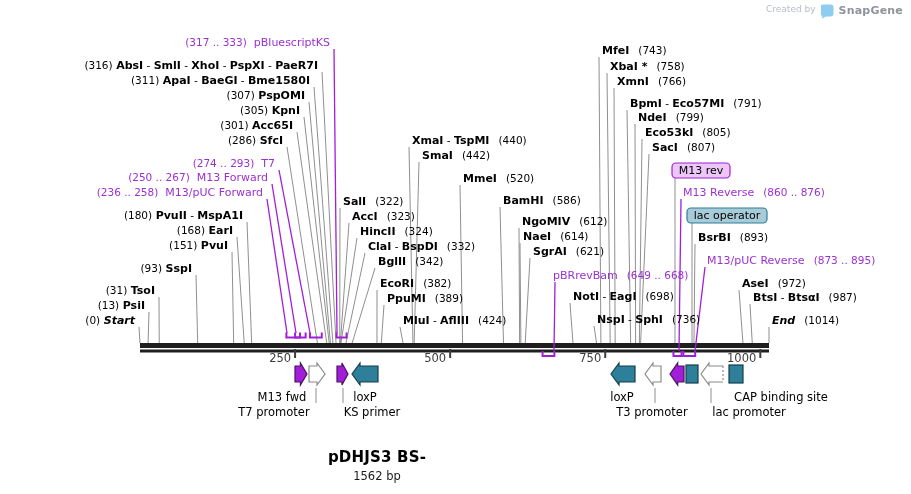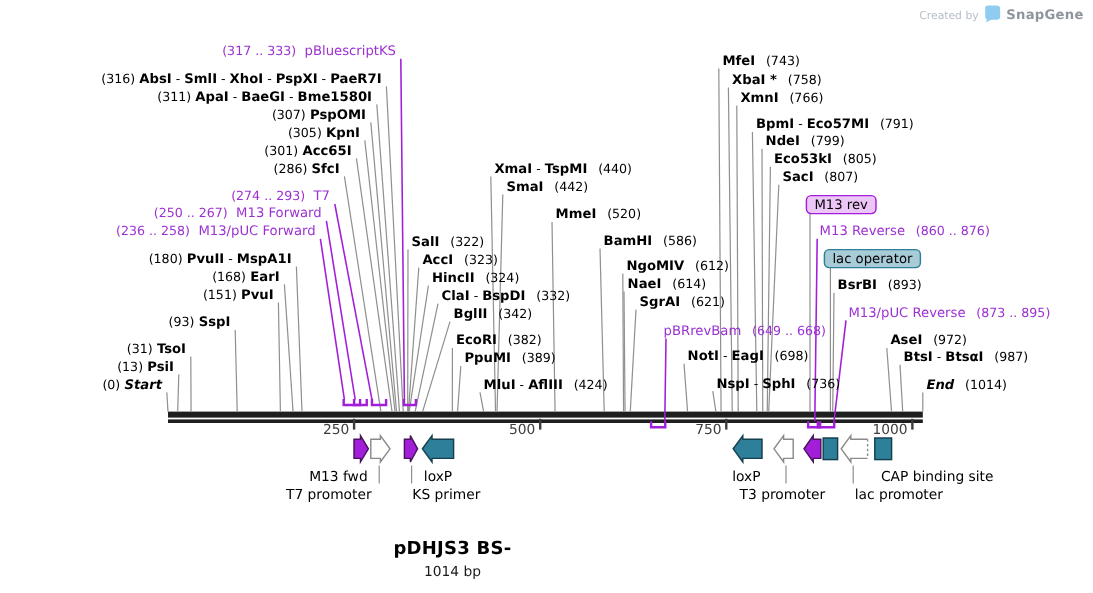--- a/index.html
+++ b/index.html
@@ -12,21 +12,21 @@
   }
   #map-svg{position:absolute;left:0;top:0;}
   .titleblock{
     position:absolute;left:0;top:448px;width:754px;
     text-align:center;pointer-events:none;
   }
   .map-title{font-size:15px;font-weight:bold;color:#000;letter-spacing:0.2px;}
   .map-size{font-size:11.5px;color:#1a1a1a;margin-top:3px;}
   .watermark{
     position:absolute;top:4px;right:8px;
-    display:flex;align-items:flex-end;gap:5px;
+    display:flex;align-items:flex-start;gap:5px;
   }
   .wm-createdby{font-size:9px;color:#b7bec6;}
   .wm-brand{font-size:11px;font-weight:700;color:#8d949c;letter-spacing:0.2px;}
 </style>
 </head>
 <body>
 
 <div id="canvas">
   <svg id="map-svg" width="911" height="494" viewBox="0 0 911 494">
       <rect x="140" y="343" width="629" height="5" fill="#1f1f1f"></rect>
@@ -176,15 +176,15 @@
   <div class="watermark">
     <span class="wm-createdby">Created by</span>
     <svg width="13" height="15" viewBox="0 0 13 15">
       <path d="M2.5 0.5 h7 a3 3 0 0 1 3 3 v6 a3 3 0 0 1 -3 3 h-4.5 l-4.5 2.3 l1 -2.8 a3 3 0 0 1 -2 -2.8 v-5.7 a3 3 0 0 1 3 -3 z" fill="#8fccf0"></path>
     </svg>
     <span class="wm-brand">SnapGene</span>
   </div>
 
   <div class="titleblock">
     <div class="map-title">pDHJS3 BS-</div>
-    <div class="map-size">1014 bp</div>
+    <div class="map-size">1562 bp</div>
   </div>
 </div>
 
 </body></html>

